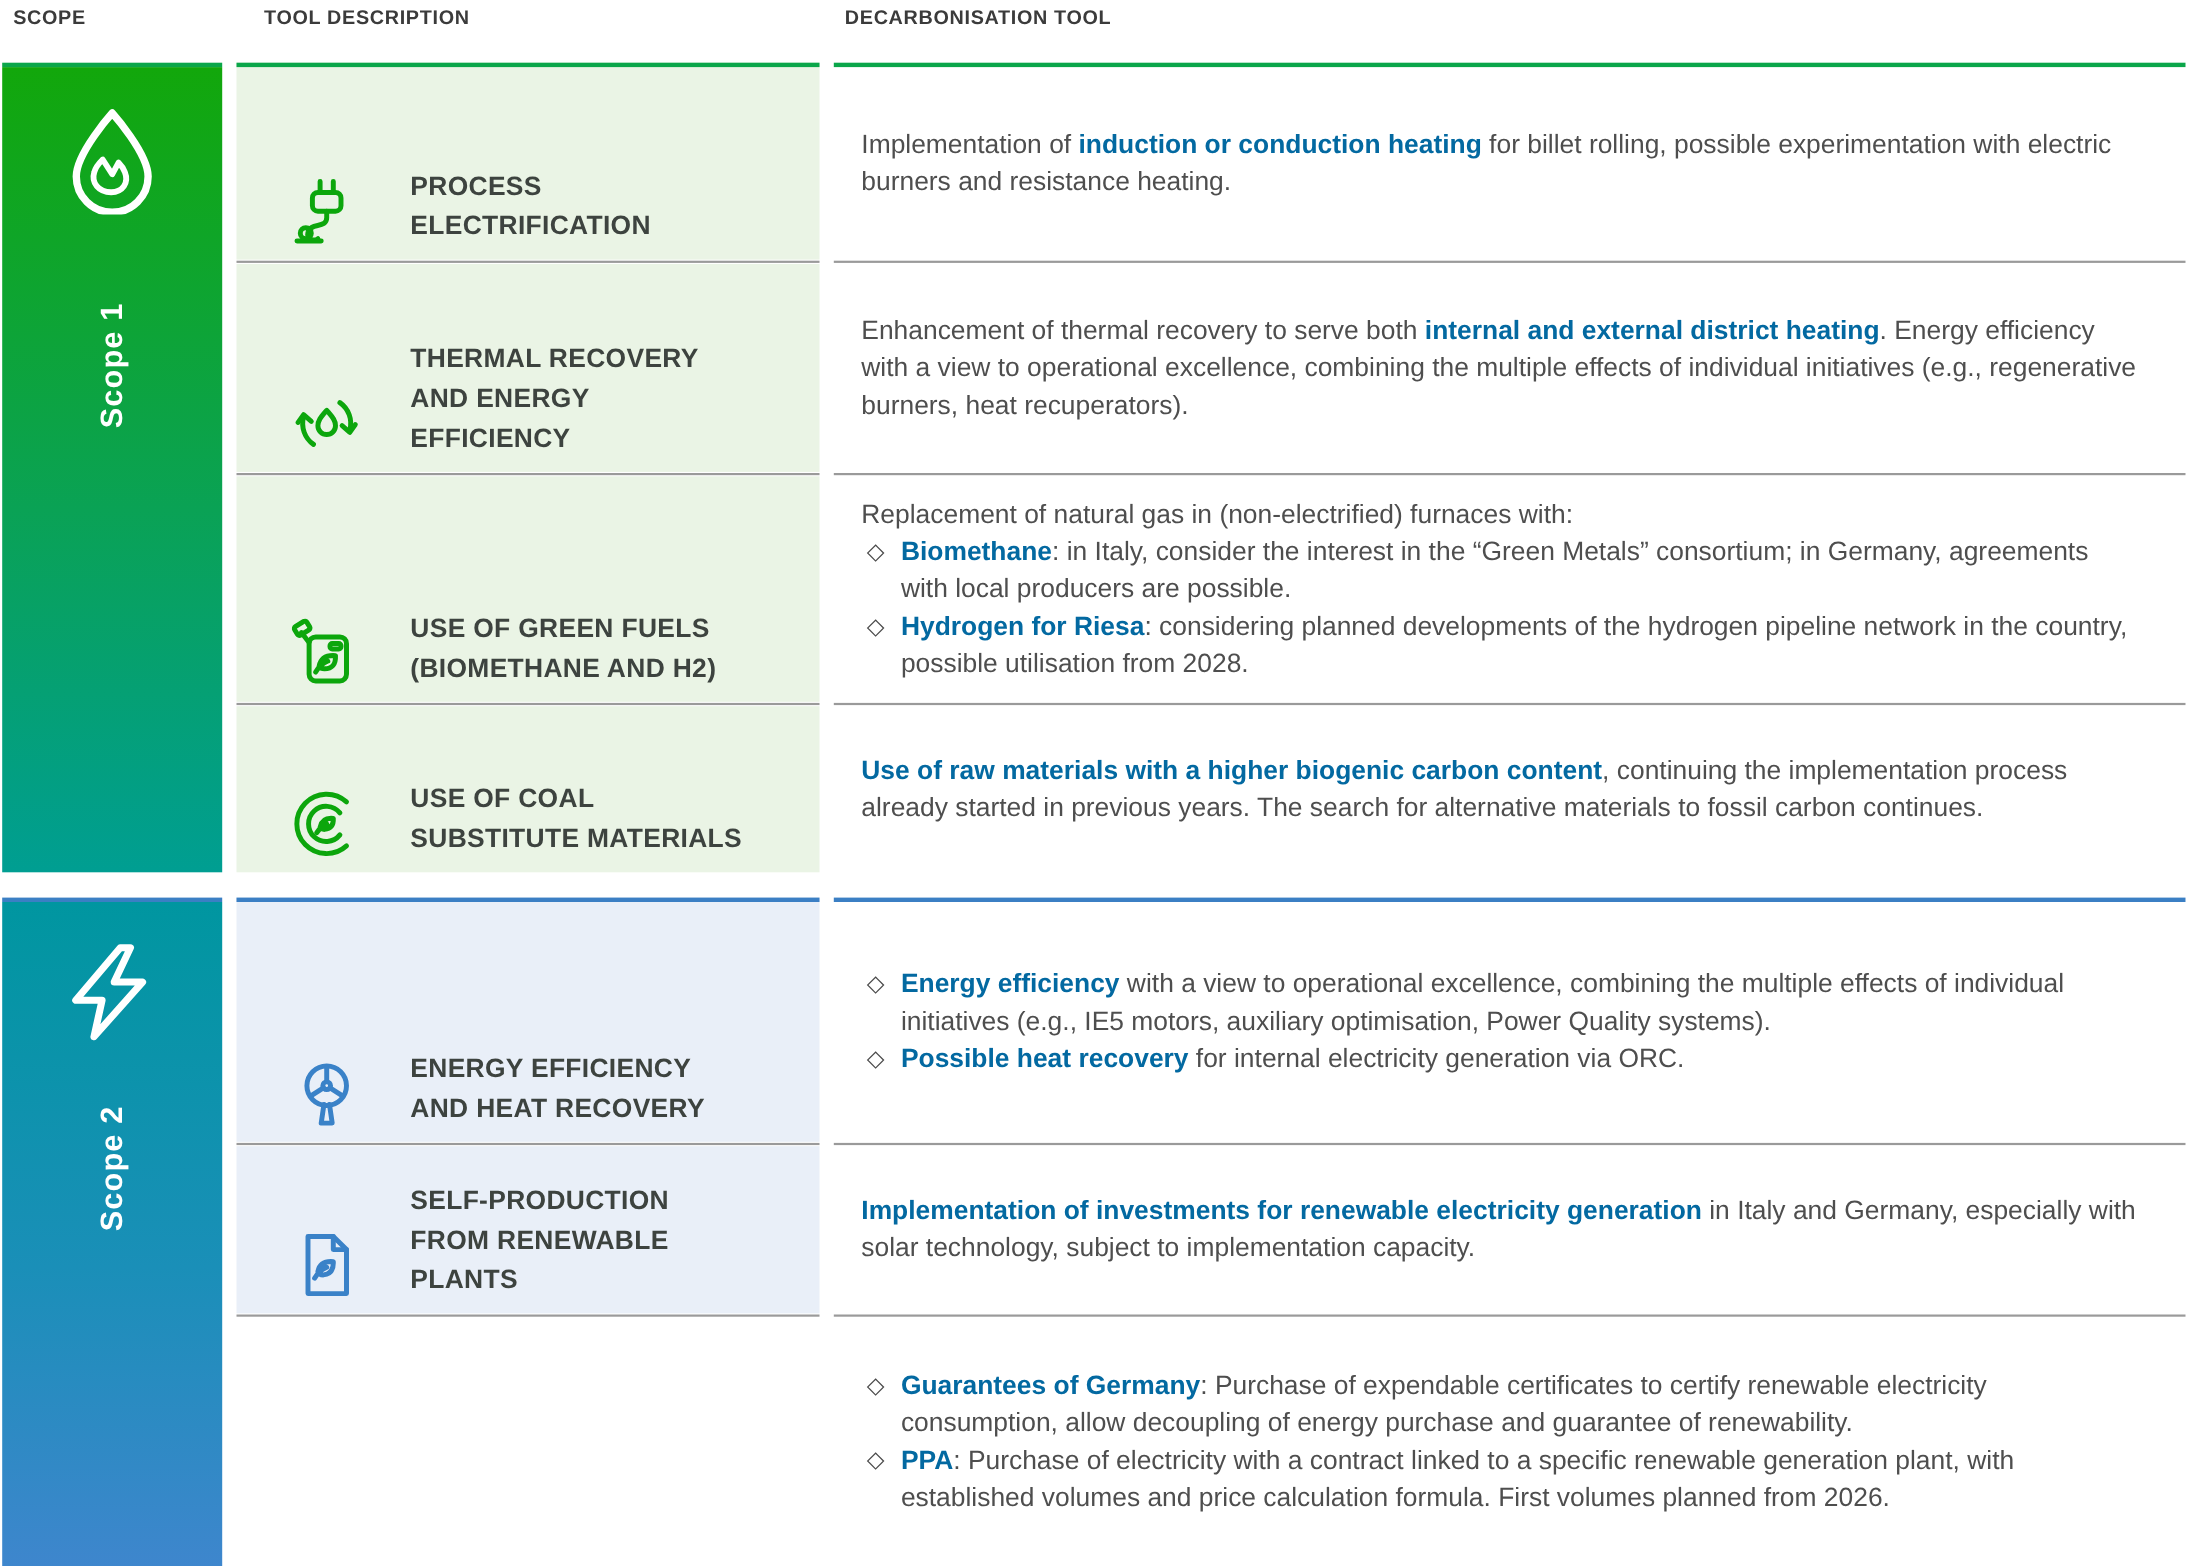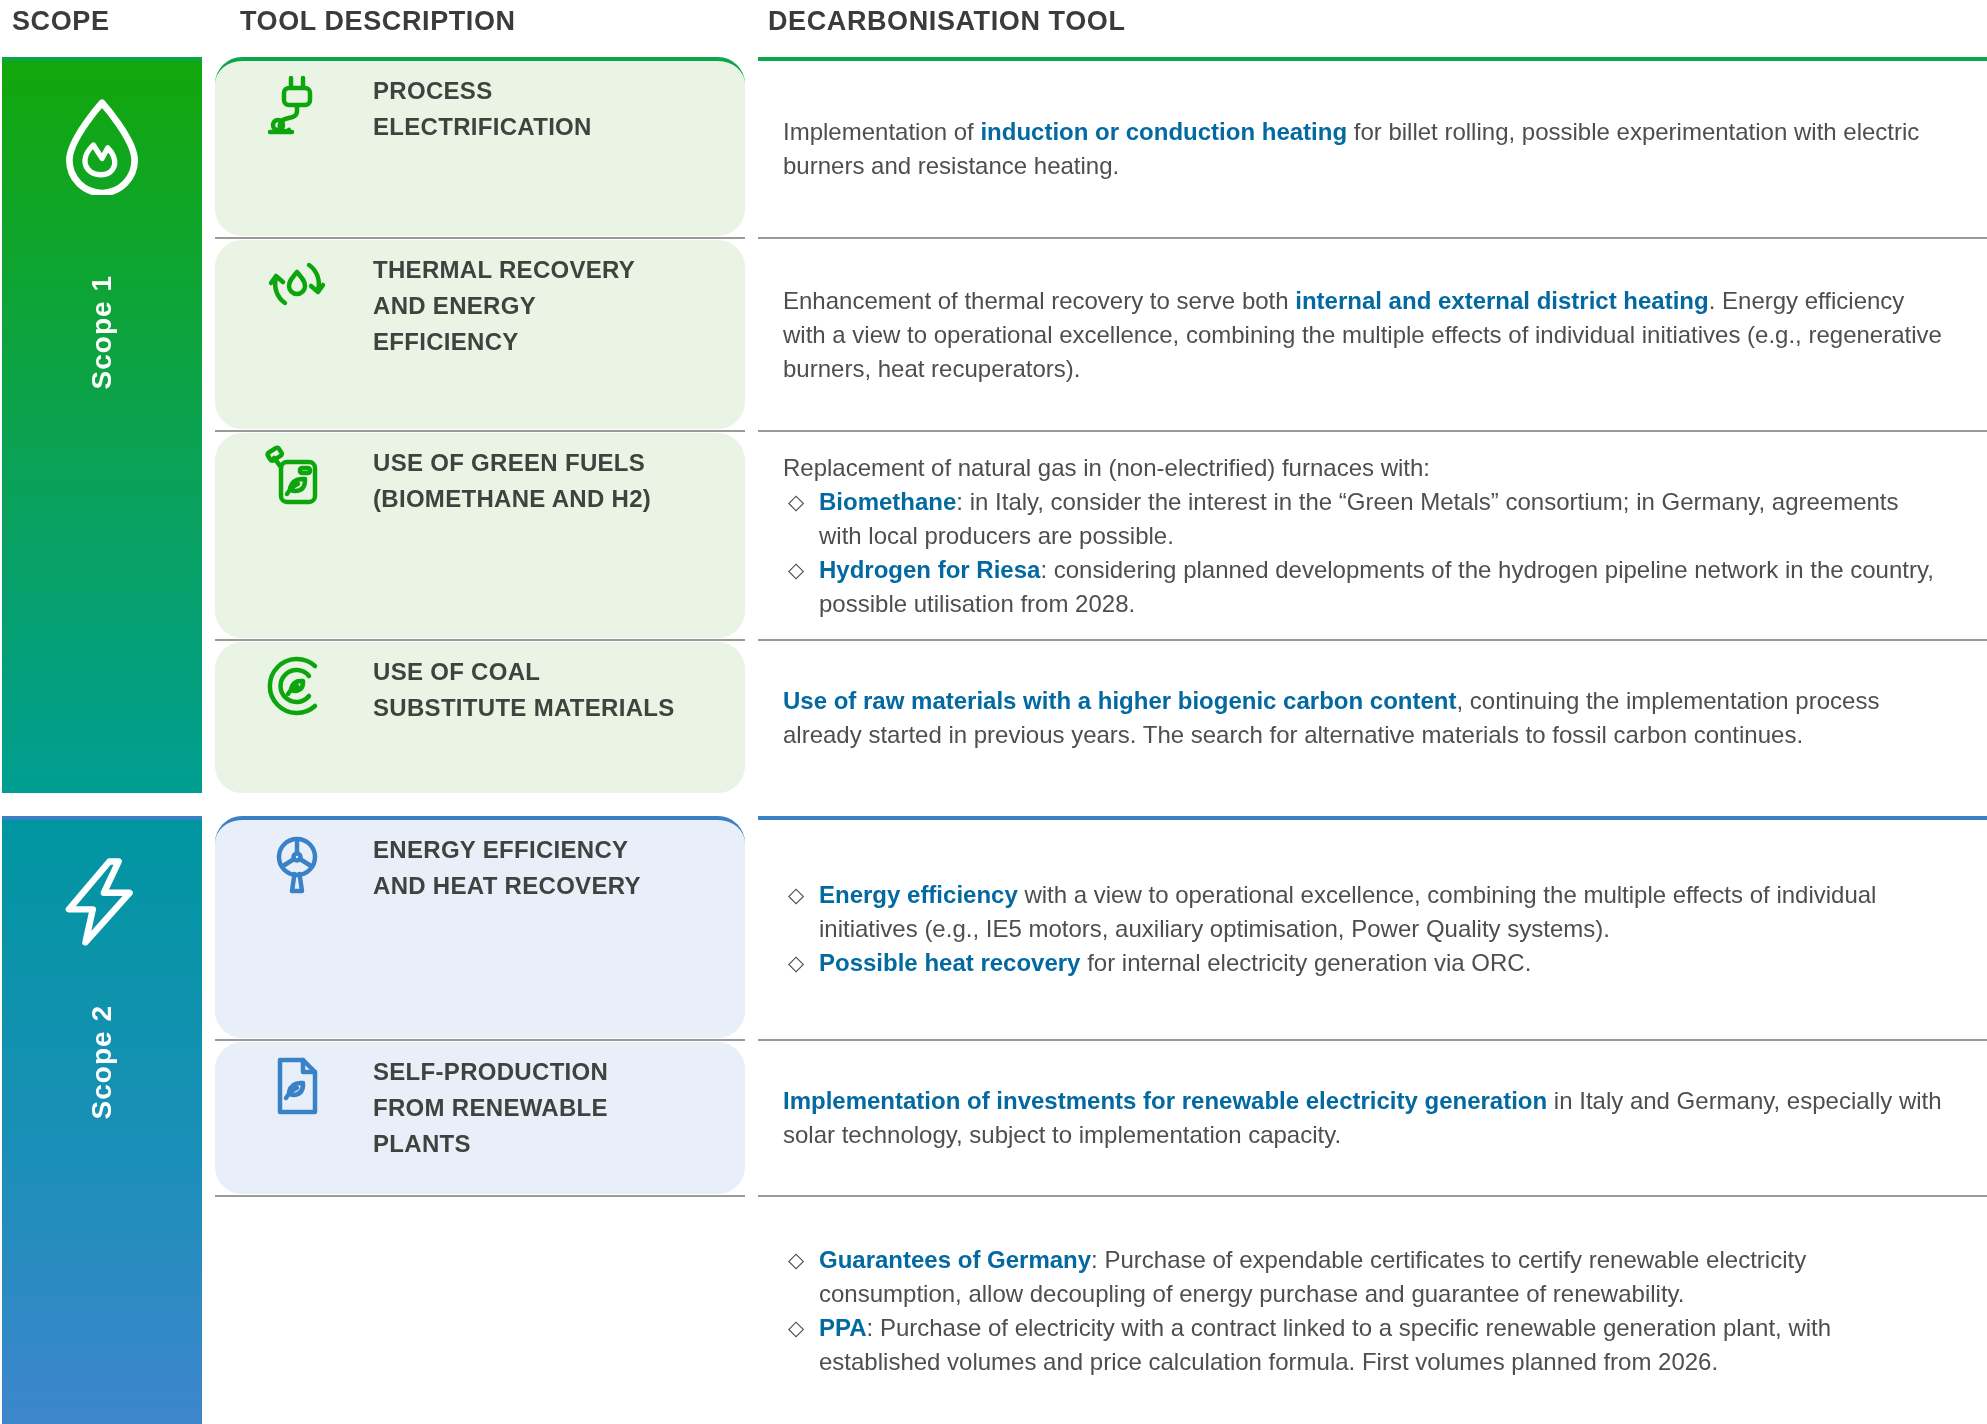--- a/index.html
+++ b/index.html
@@ -9,21 +9,21 @@
     font-family:"Liberation Sans","DejaVu Sans",sans-serif;
   }
   .page { margin-left:2px; width:1985px; }
 
   
   .table-header {
     display:grid; grid-template-columns:200px 530px 1fr; column-gap:13px;
     padding-top:6px; height:57px; align-items:start;
   }
   .col-head {
-    font-size:27px; font-weight:bold; color:#3b3b3b; letter-spacing:.6px;
+    font-size:18px; font-weight:bold; color:#3b3b3b; letter-spacing:.6px;
   }
   .col-head.scope { padding-left:10px; }
   .col-head.tool  { padding-left:10px; }
   .col-head.desc  { padding-left:25px; }
 
   
   .scope-section {
     display:grid; grid-template-columns:200px 530px 1fr; column-gap:13px;
   }
   .scope-section.scope1 {
@@ -50,23 +50,22 @@
   .band-icon { margin-top:34px; }
   .scope-label {
     display:block; writing-mode:vertical-rl; transform:rotate(180deg);
     color:#ffffff; font-weight:bold; font-size:28px; letter-spacing:1px;
   }
   .scope1 .scope-label { margin-top:80px; }
   .scope2 .scope-label { margin-top:55px; }
 
   
   .tool-box {
-    grid-column:2; display:flex; align-items:flex-start;
+    grid-column:2; display:flex; align-items:flex-end;
     padding:12px 16px 12px 50px;
-    border-radius:27px;
   }
   .scope1 .tool-box { background:#eaf4e5; }
   .scope2 .tool-box { background:#e9eff8; }
   .scope1 .tool-box.first { border-top:4px solid #0ba64a; }
   .scope2 .tool-box.first { border-top:4px solid #3b7fc4; }
   .tool-icon { flex:none; width:64px; height:64px; margin-right:44px; }
   .tool-label {
     font-size:24px; font-weight:bold; color:#3d433f; line-height:36px;
     letter-spacing:.3px; white-space:pre-line;
   }

